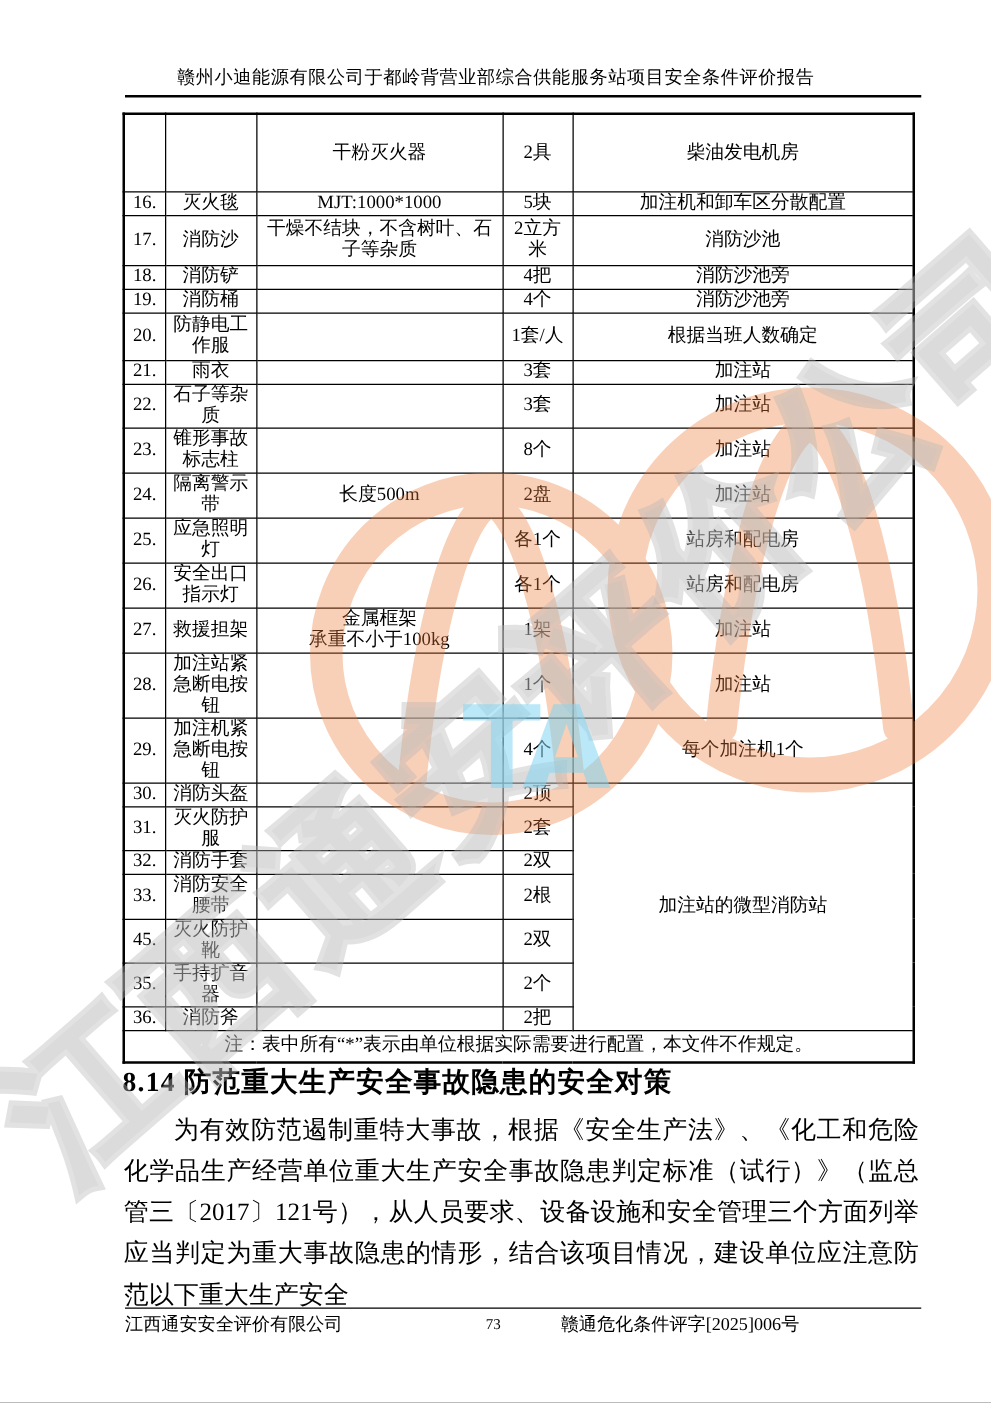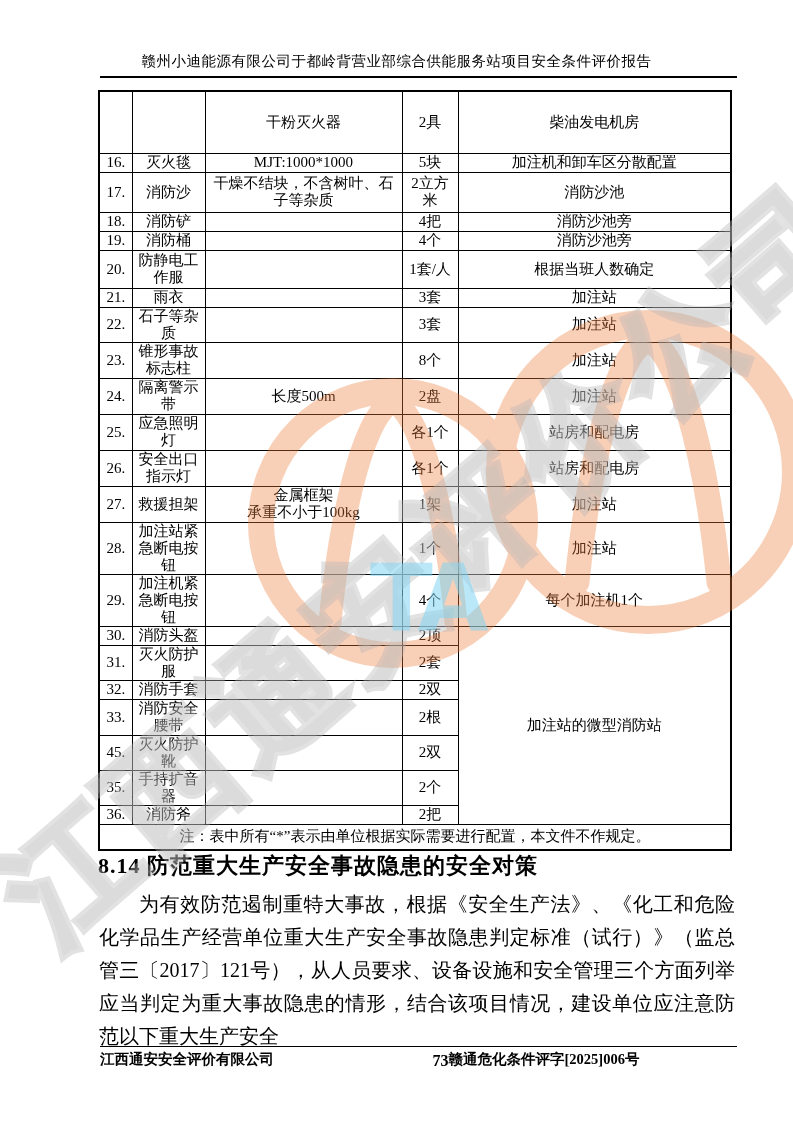--- a/index.html
+++ b/index.html
@@ -42,24 +42,24 @@
     position:absolute;top:888px;left:99px;width:636px;
     font-size:20px;line-height:33px;text-align:justify;text-indent:2em;
   }
   
   .footer-rule{
     position:absolute;top:1046px;left:100px;width:637px;height:0;
     border-top:1.5px solid #000;
   }
   .footer-row{
     position:absolute;top:1050px;left:100px;width:637px;
-    display:flex;align-items:flex-start;font-size:14.5px;font-weight:bold;
+    display:flex;align-items:flex-start;font-size:14.5px;
   }
   .footer-left{flex:1;text-align:left;}
-  .footer-page{width:60px;text-align:right;font-size:16px;padding-top:2px;}
+  .footer-page{width:60px;text-align:left;font-size:12px;padding-top:2px;}
   .footer-right{flex:1;text-align:left;}
   
   .wm-layer{position:absolute;inset:0;pointer-events:none;z-index:5;overflow:hidden;}
   .wm-svg{position:absolute;left:0;top:0;}
   .wm-gray{
     position:absolute;left:430px;top:565px;
     transform:translate(-50%,-50%) rotate(-41deg);
     white-space:nowrap;font-weight:bold;font-size:126px;letter-spacing:8px;
     font-family:"DejaVu Sans","Liberation Sans",sans-serif;
     color:rgba(200,200,200,0.22);

